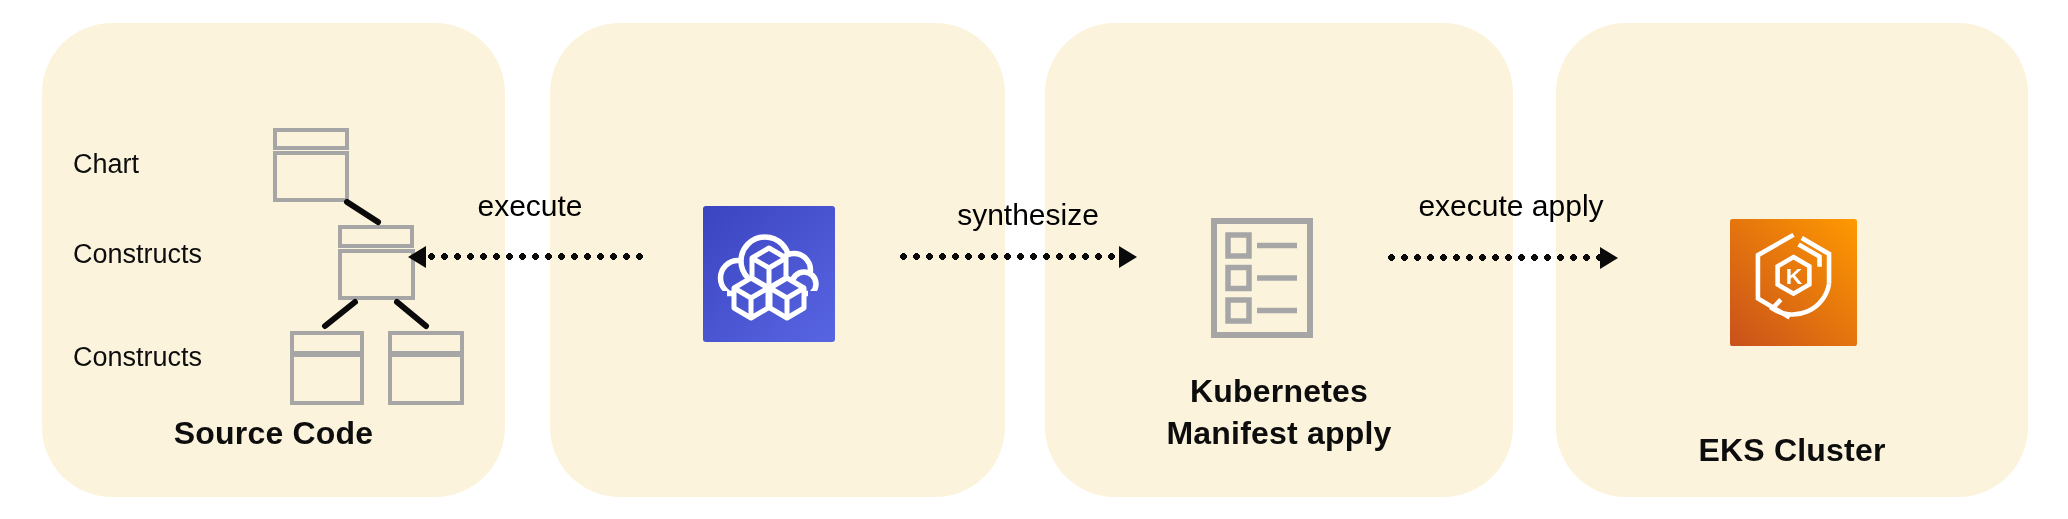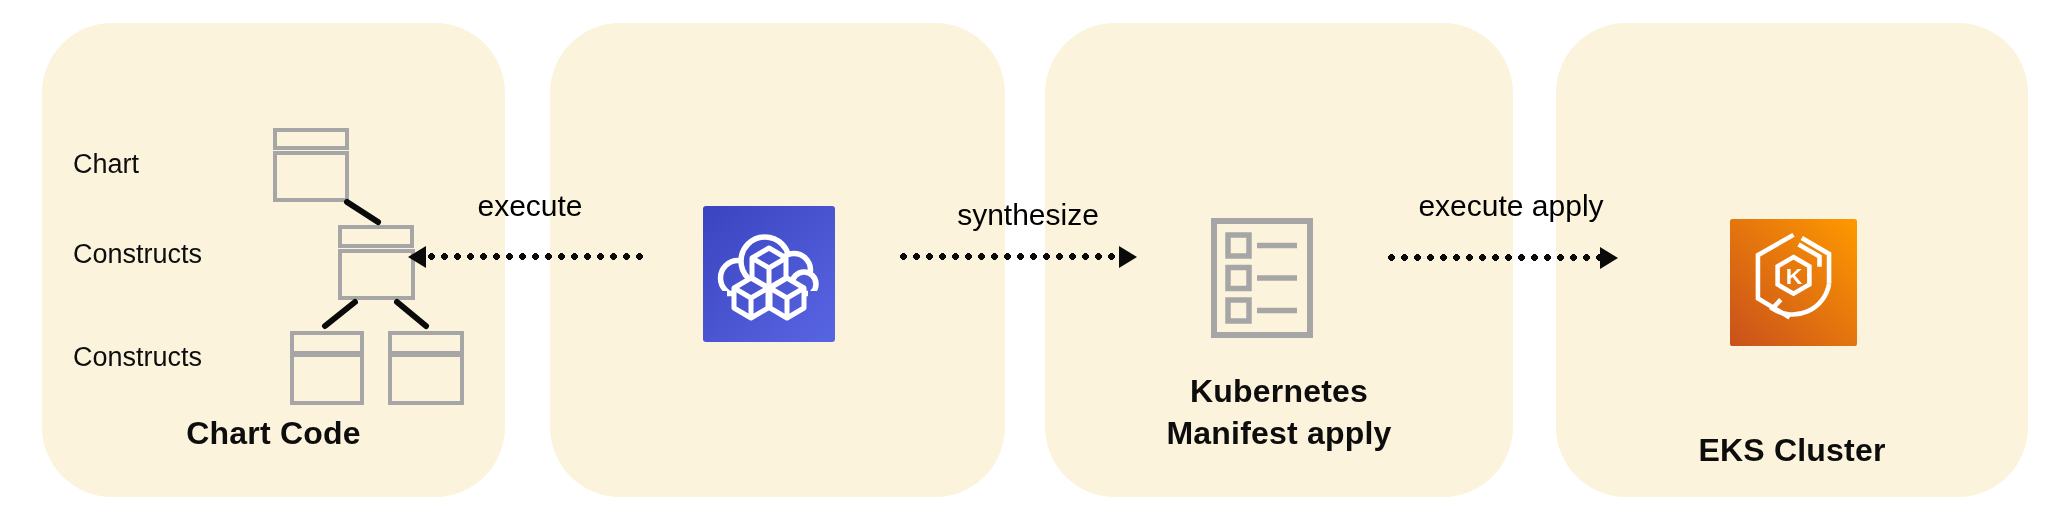--- a/index.html
+++ b/index.html
@@ -57,21 +57,21 @@
         <line x1="305" y1="179" x2="336" y2="199"></line>
         <line x1="313" y1="279" x2="283" y2="303"></line>
         <line x1="355" y1="279" x2="384" y2="303"></line>
       </g>
     </svg>
 
     <div class="row-label" style="left:31px;top:126px;">Chart</div>
     <div class="row-label" style="left:31px;top:216px;">Constructs</div>
     <div class="row-label" style="left:31px;top:319px;">Constructs</div>
 
-    <div class="panel-title" style="top:392px;">Chart Code</div>
+    <div class="panel-title" style="top:392px;">Source Code</div>
   </div>
 
   <div class="panel" style="left:550px;width:455px;">
 
     <svg class="icon-abs" style="left:153px;top:183px;" width="132" height="136" viewBox="0 0 132 136">
       <defs>
         <linearGradient id="cdkg" gradientUnits="userSpaceOnUse" x1="0" y1="0" x2="132" y2="136">
           <stop offset="0" stop-color="#3b44c0"></stop>
           <stop offset="1" stop-color="#5865e2"></stop>
         </linearGradient>

